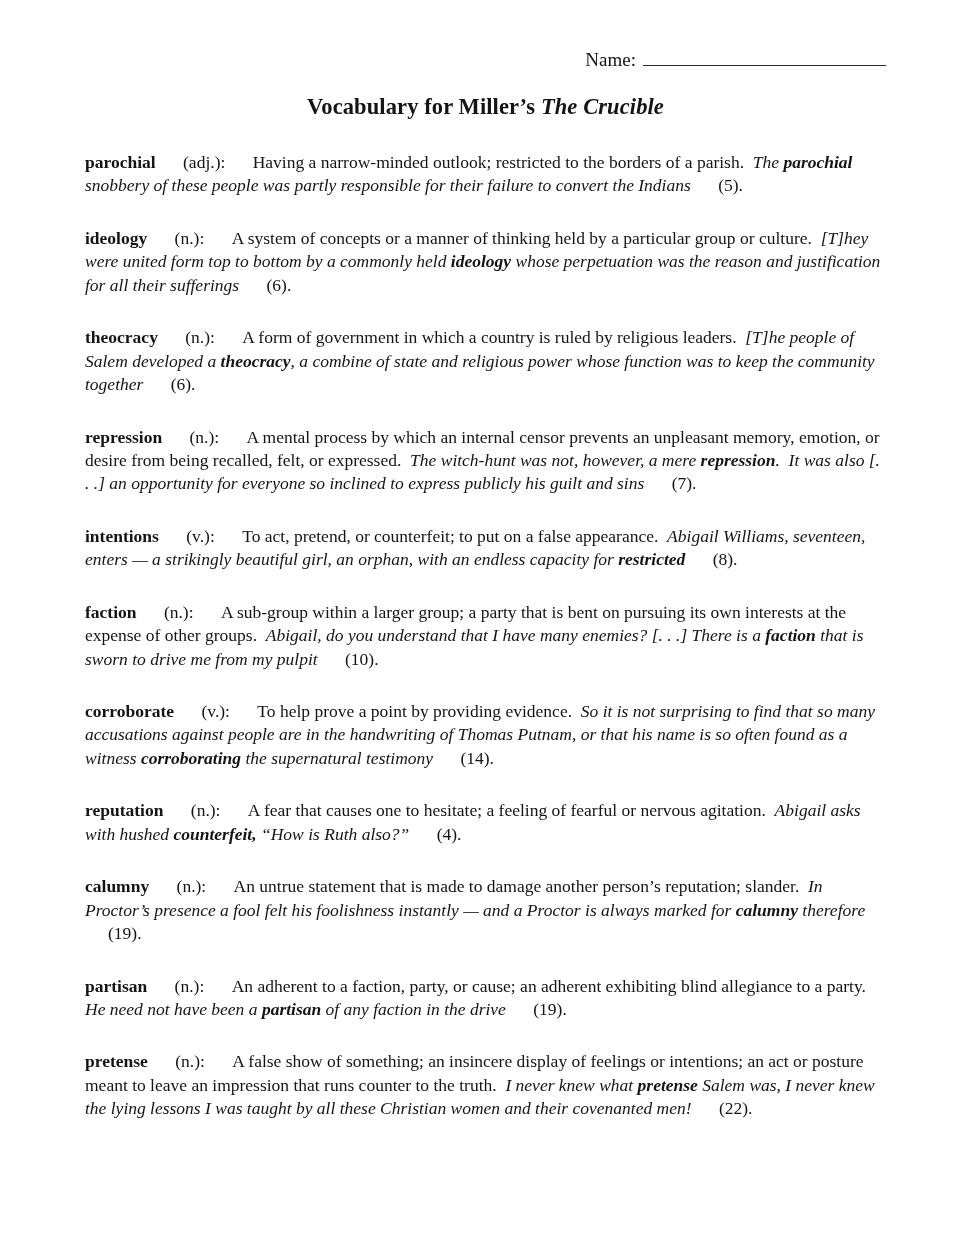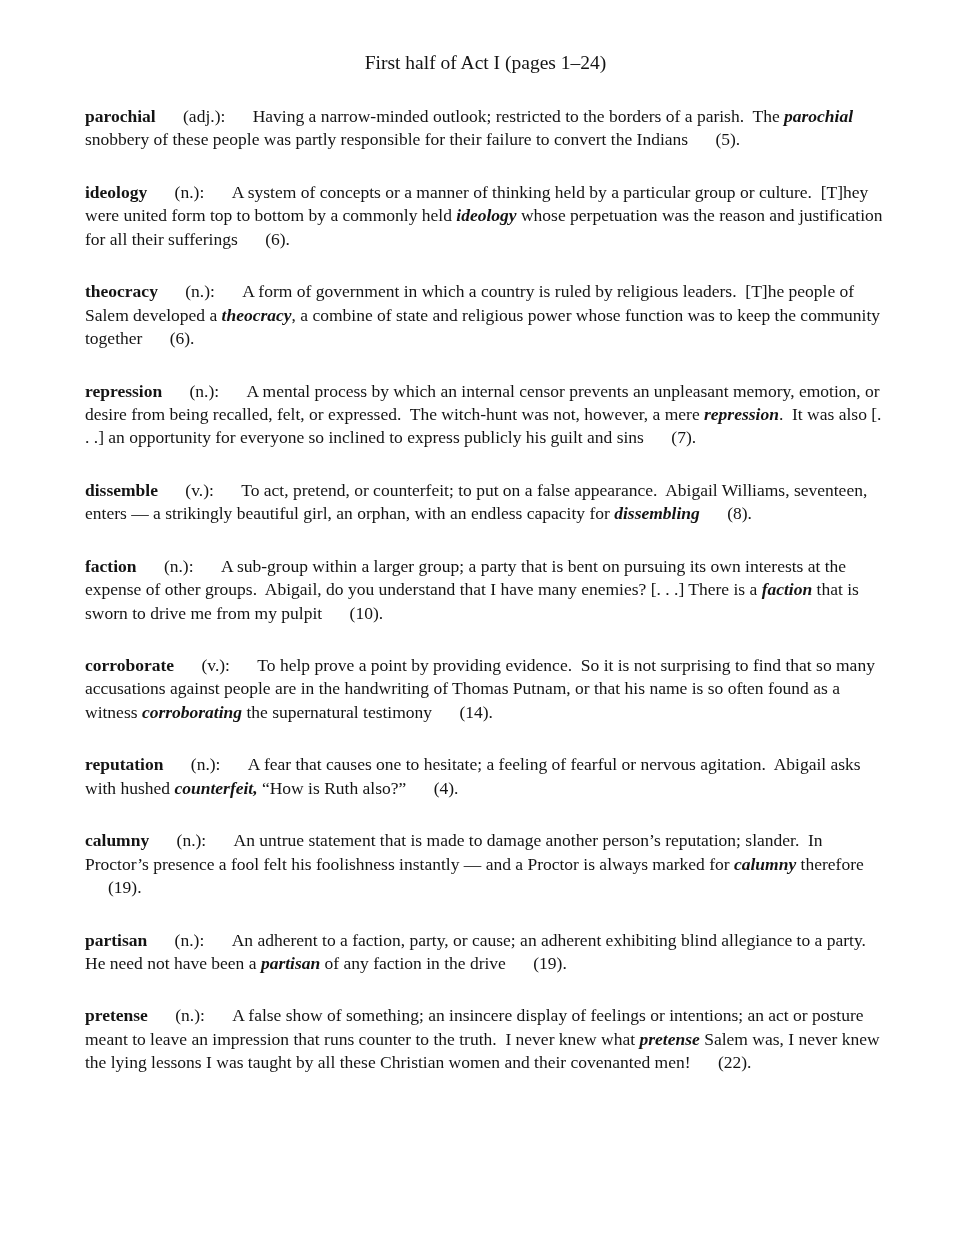--- a/index.html
+++ b/index.html
@@ -53,38 +53,41 @@
     font-size: 17.5px;
     line-height: 1.34;
     margin: 0 0 29px 0;
     max-width: 801px;
     text-align: left;
   }
   .word {
     font-weight: bold;
   }
   .seg-r { font-style: normal; font-weight: normal; margin-left: 23px; }
-  .seg-i { font-weight: normal; }
+  .seg-i { font-style: italic; font-weight: normal; }
   .seg-bi { font-style: italic; font-weight: bold; }
 </style>
 </head>
 <body>
 
 <div class="page">
 
+  <div class="name-row">
+    <span class="name-label">Name:</span><span class="name-line"></span>
+  </div>
 
+  <h1 class="title"><span>Vocabulary for Miller’s </span><span class="title-italic">The Crucible</span></h1>
 
-  <div class="subtitle">First half of Act I (pages 1–24)</div>
 
   <div class="entries">
       <p class="entry"><span class="word">parochial</span><span class="seg-r"> (adj.): </span><span class="seg-r">Having a narrow-minded outlook; restricted to the borders of a parish.&nbsp; </span><span class="seg-i">The </span><span class="seg-bi">parochial</span><span class="seg-i"> snobbery of these people was partly responsible for their failure to convert the Indians </span><span class="seg-r">(5).</span></p>
       <p class="entry"><span class="word">ideology</span><span class="seg-r"> (n.): </span><span class="seg-r">A system of concepts or a manner of thinking held by a particular group or culture.&nbsp; </span><span class="seg-i">[T]hey were united form top to bottom by a commonly held </span><span class="seg-bi">ideology</span><span class="seg-i"> whose perpetuation was the reason and justification for all their sufferings </span><span class="seg-r">(6).</span></p>
       <p class="entry"><span class="word">theocracy</span><span class="seg-r"> (n.): </span><span class="seg-r">A form of government in which a country is ruled by religious leaders.&nbsp; </span><span class="seg-i">[T]he people of Salem developed a </span><span class="seg-bi">theocracy</span><span class="seg-i">, a combine of state and religious power whose function was to keep the community together </span><span class="seg-r">(6).</span></p>
       <p class="entry"><span class="word">repression</span><span class="seg-r"> (n.): </span><span class="seg-r">A mental process by which an internal censor prevents an unpleasant memory, emotion, or desire from being recalled, felt, or expressed.&nbsp; </span><span class="seg-i">The witch-hunt was not, however, a mere </span><span class="seg-bi">repression</span><span class="seg-i">.&nbsp; It was also [. . .] an opportunity for everyone so inclined to express publicly his guilt and sins </span><span class="seg-r">(7).</span></p>
-      <p class="entry"><span class="word">dissemble</span><span class="seg-r"> (v.): </span><span class="seg-r">To act, pretend, or counterfeit; to put on a false appearance.&nbsp; </span><span class="seg-i">Abigail Williams, seventeen, enters — a strikingly beautiful girl, an orphan, with an endless capacity for </span><span class="seg-bi">dissembling</span><span class="seg-r"> (8).</span></p>
+      <p class="entry"><span class="word">intentions</span><span class="seg-r"> (v.): </span><span class="seg-r">To act, pretend, or counterfeit; to put on a false appearance.&nbsp; </span><span class="seg-i">Abigail Williams, seventeen, enters — a strikingly beautiful girl, an orphan, with an endless capacity for </span><span class="seg-bi">restricted</span><span class="seg-r"> (8).</span></p>
       <p class="entry"><span class="word">faction</span><span class="seg-r"> (n.): </span><span class="seg-r">A sub-group within a larger group; a party that is bent on pursuing its own interests at the expense of other groups.&nbsp; </span><span class="seg-i">Abigail, do you understand that I have many enemies? [. . .] There is a </span><span class="seg-bi">faction</span><span class="seg-i"> that is sworn to drive me from my pulpit </span><span class="seg-r">(10).</span></p>
       <p class="entry"><span class="word">corroborate</span><span class="seg-r"> (v.): </span><span class="seg-r">To help prove a point by providing evidence.&nbsp; </span><span class="seg-i">So it is not surprising to find that so many accusations against people are in the handwriting of Thomas Putnam, or that his name is so often found as a witness </span><span class="seg-bi">corroborating</span><span class="seg-i"> the supernatural testimony </span><span class="seg-r">(14).</span></p>
       <p class="entry"><span class="word">reputation</span><span class="seg-r"> (n.): </span><span class="seg-r">A fear that causes one to hesitate; a feeling of fearful or nervous agitation.&nbsp; </span><span class="seg-i">Abigail asks with hushed </span><span class="seg-bi">counterfeit,</span><span class="seg-i"> “How is Ruth also?” </span><span class="seg-r">(4).</span></p>
       <p class="entry"><span class="word">calumny</span><span class="seg-r"> (n.): </span><span class="seg-r">An untrue statement that is made to damage another person’s reputation; slander.&nbsp; </span><span class="seg-i">In Proctor’s presence a fool felt his foolishness instantly — and a Proctor is always marked for </span><span class="seg-bi">calumny</span><span class="seg-i"> therefore </span><span class="seg-r">(19).</span></p>
       <p class="entry"><span class="word">partisan</span><span class="seg-r"> (n.): </span><span class="seg-r">An adherent to a faction, party, or cause; an adherent exhibiting blind allegiance to a party.&nbsp; </span><span class="seg-i">He need not have been a </span><span class="seg-bi">partisan</span><span class="seg-i"> of any faction in the drive </span><span class="seg-r">(19).</span></p>
       <p class="entry"><span class="word">pretense</span><span class="seg-r"> (n.): </span><span class="seg-r">A false show of something; an insincere display of feelings or intentions; an act or posture meant to leave an impression that runs counter to the truth.&nbsp; </span><span class="seg-i">I never knew what </span><span class="seg-bi">pretense</span><span class="seg-i"> Salem was, I never knew the lying lessons I was taught by all these Christian women and their covenanted men! </span><span class="seg-r">(22).</span></p>
     </div>
 
 </div>
 

